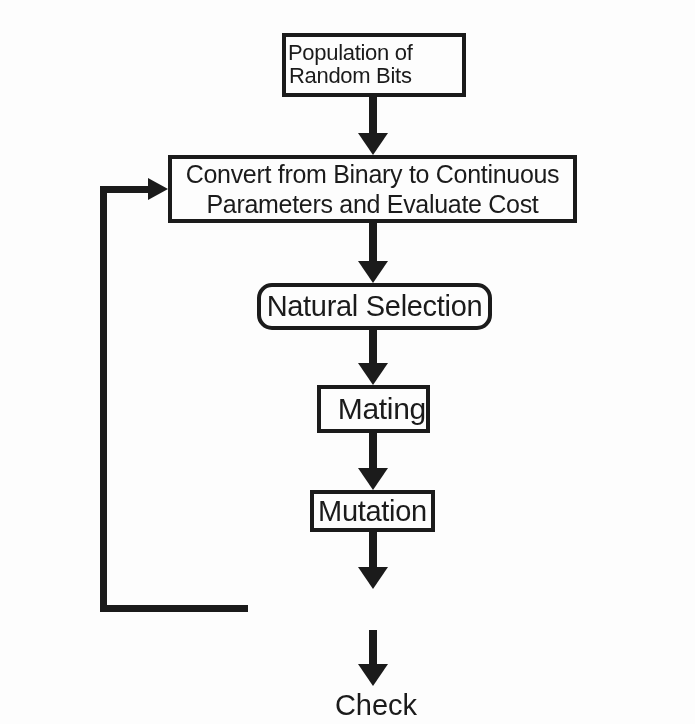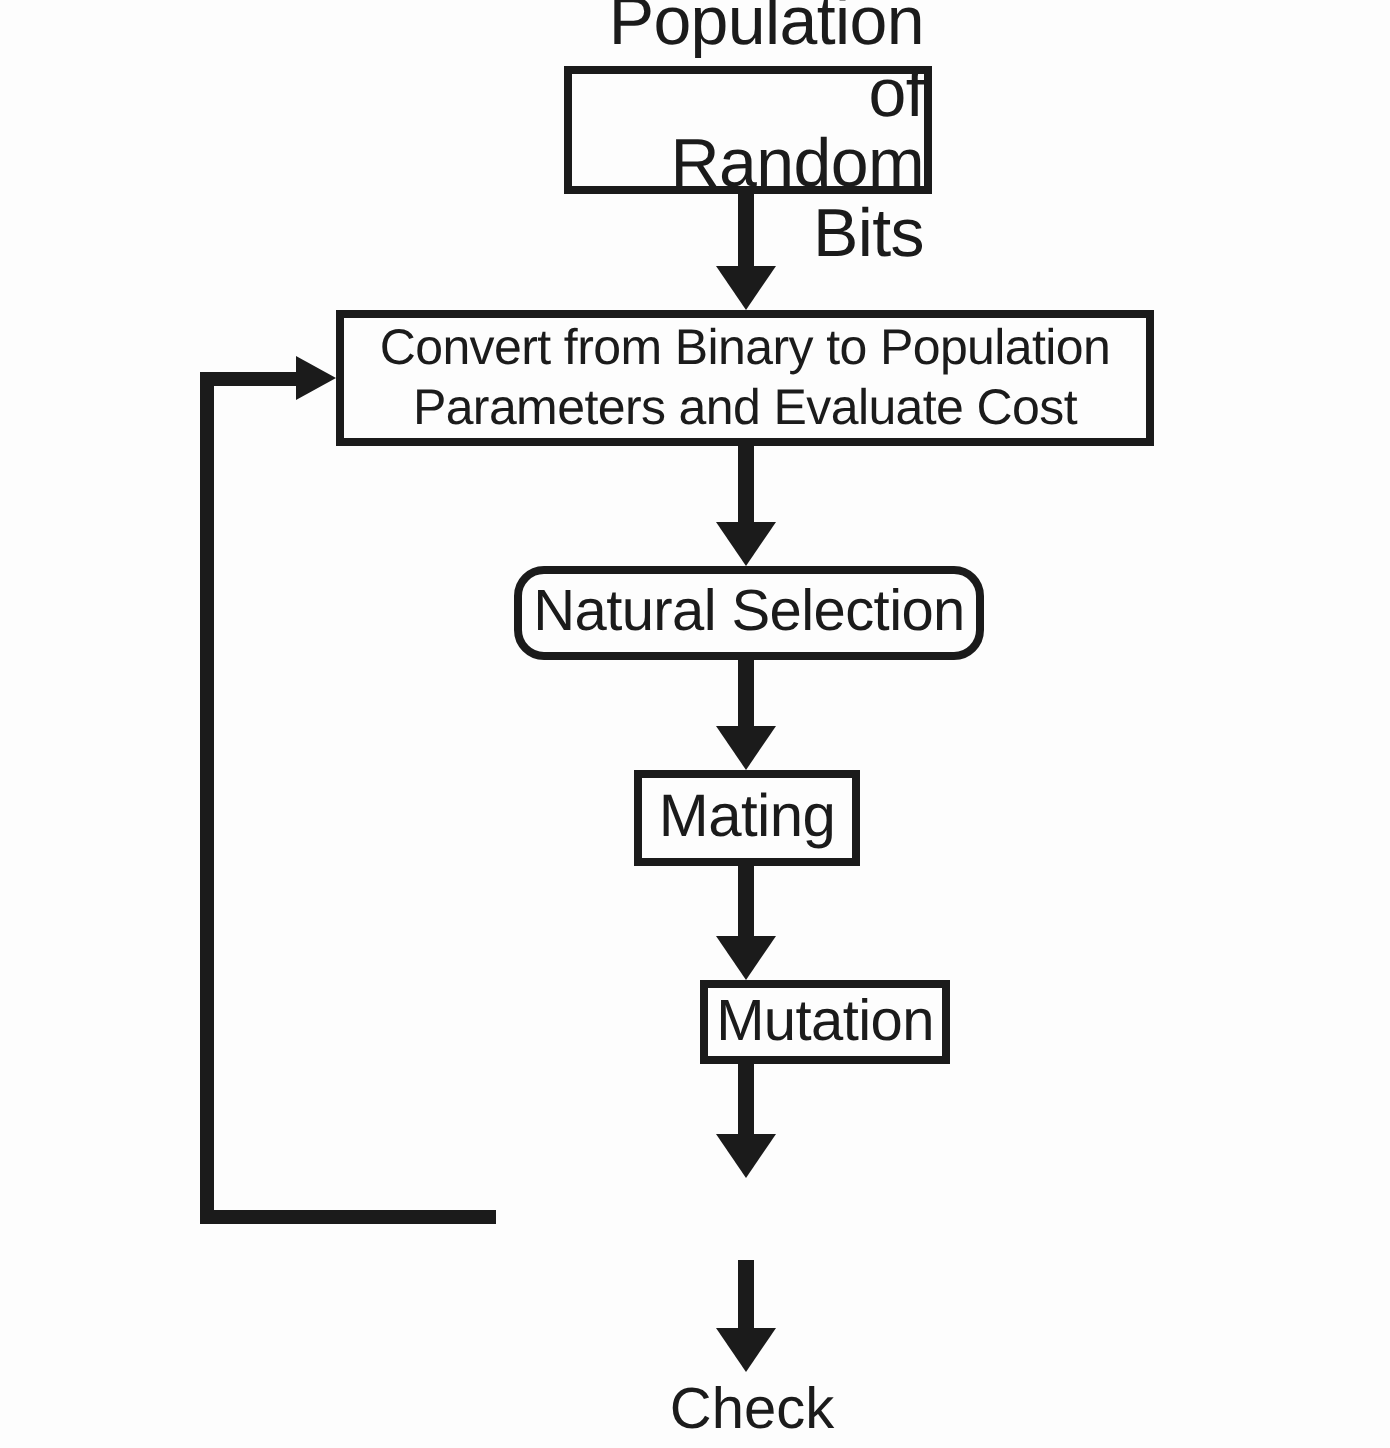--- a/index.html
+++ b/index.html
@@ -27,25 +27,25 @@
     display: flex;
     align-items: center;
     justify-content: center;
     text-align: center;
     line-height: 1.04;
     letter-spacing: -0.3px;
   }
   .node span { white-space: pre-line; }
 
   .n-population { left:282px; top:33px;  width:184px; height:64px;
-                  font-size:34px; justify-content:flex-start; text-align:right; padding-left:13px; }
+                  font-size:22px; justify-content:flex-start; text-align:center; padding-left:2px; }
   .n-convert    { left:168px; top:155px; width:409px; height:68px; font-size:25px; line-height:1.2; }
   .n-natural    { left:257px; top:283px; width:235px; height:47px; font-size:29px;border-radius:15px; }
-  .n-mating     { left:317px; top:385px; width:113px; height:48px; font-size:30px; }
-  .n-mutation   { left:310px; top:490px; width:125px; height:42px; font-size:29px;margin-left:40px; }
+  .n-mating     { left:317px; top:385px; width:113px; height:48px; font-size:30px;justify-content:flex-end; }
+  .n-mutation   { left:310px; top:490px; width:125px; height:42px; font-size:29px; }
   .n-converge   { left:248px; top:589px; width:250px; height:41px; font-size:25px; }
 
   .arrow {
     position: absolute;
     width: 32px;
     display: flex;
     flex-direction: column;
     align-items: center;
   }
   .arrow .shaft { width: 8px; flex: 1; background: var(--ink); }
@@ -85,21 +85,21 @@
 <body>
 
 <div class="canvas">
 
   <div class="node n-population">
     <span>Population of
 Random Bits</span>
   </div>
 
   <div class="node n-convert">
-    <span>Convert from Binary to Population
+    <span>Convert from Binary to Continuous
 Parameters and Evaluate Cost</span>
   </div>
 
   <div class="node n-natural">
     <span>Natural Selection</span>
   </div>
 
   <div class="node n-mating">
     <span>Mating</span>
   </div>

